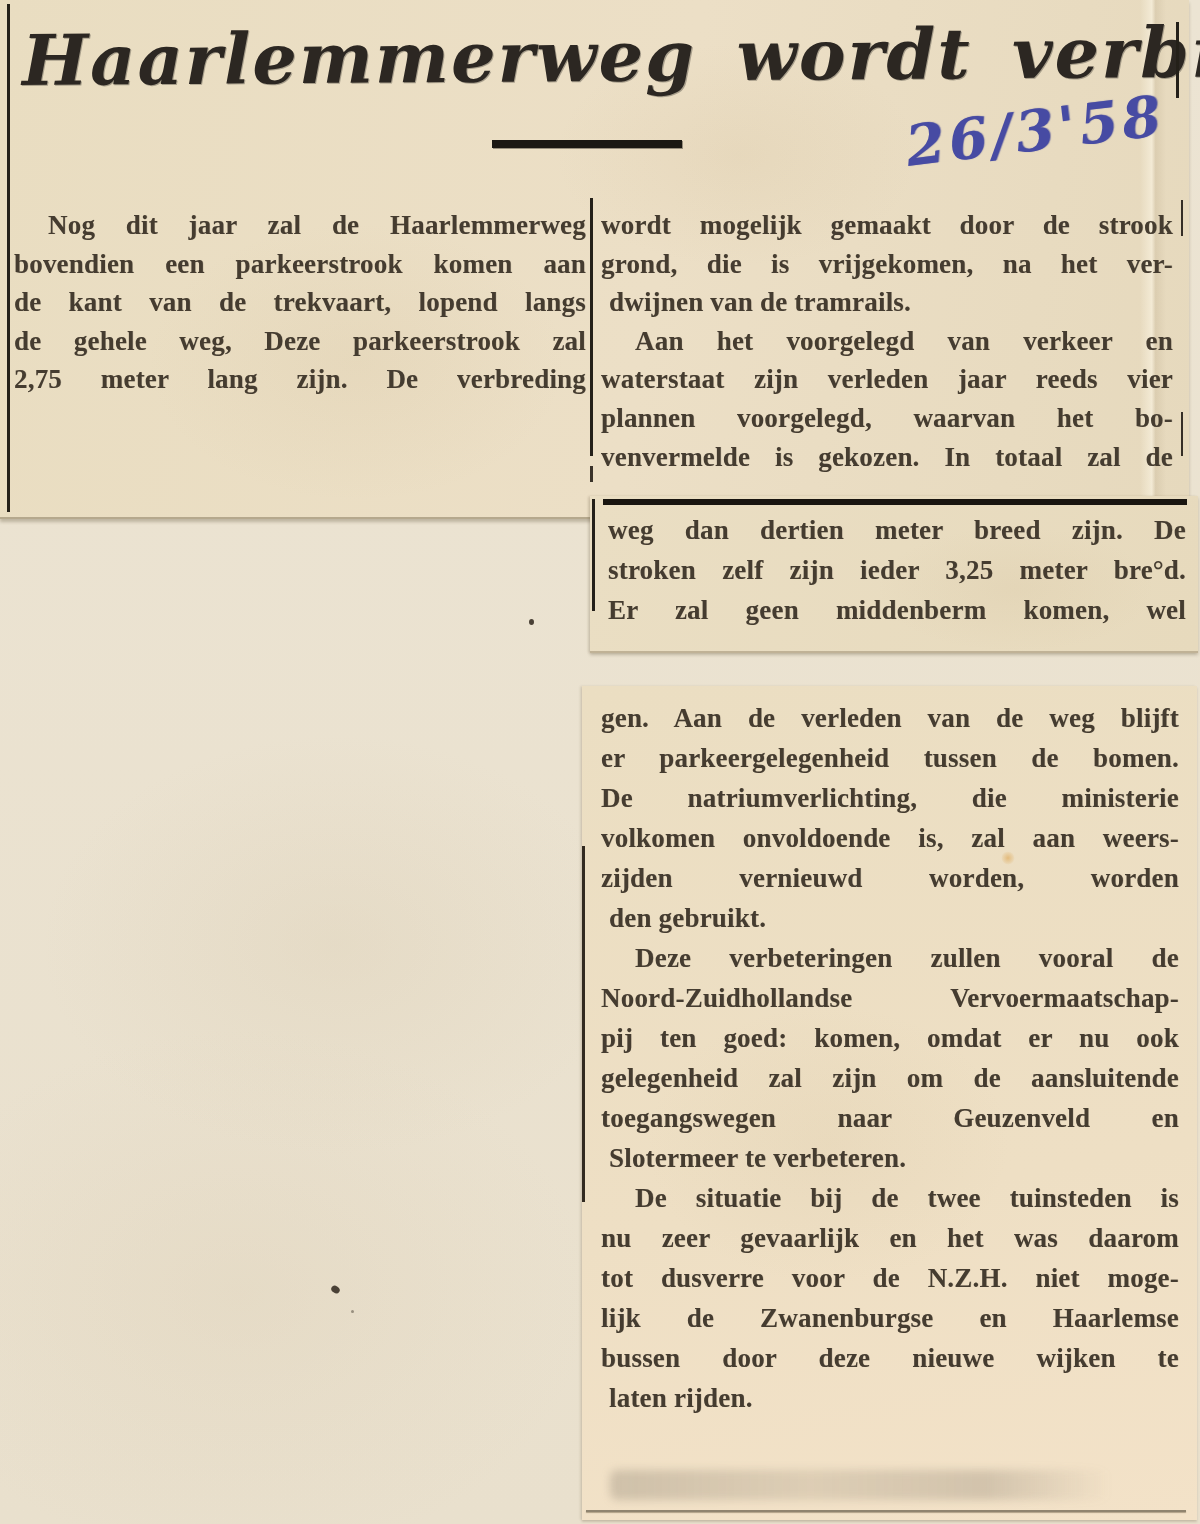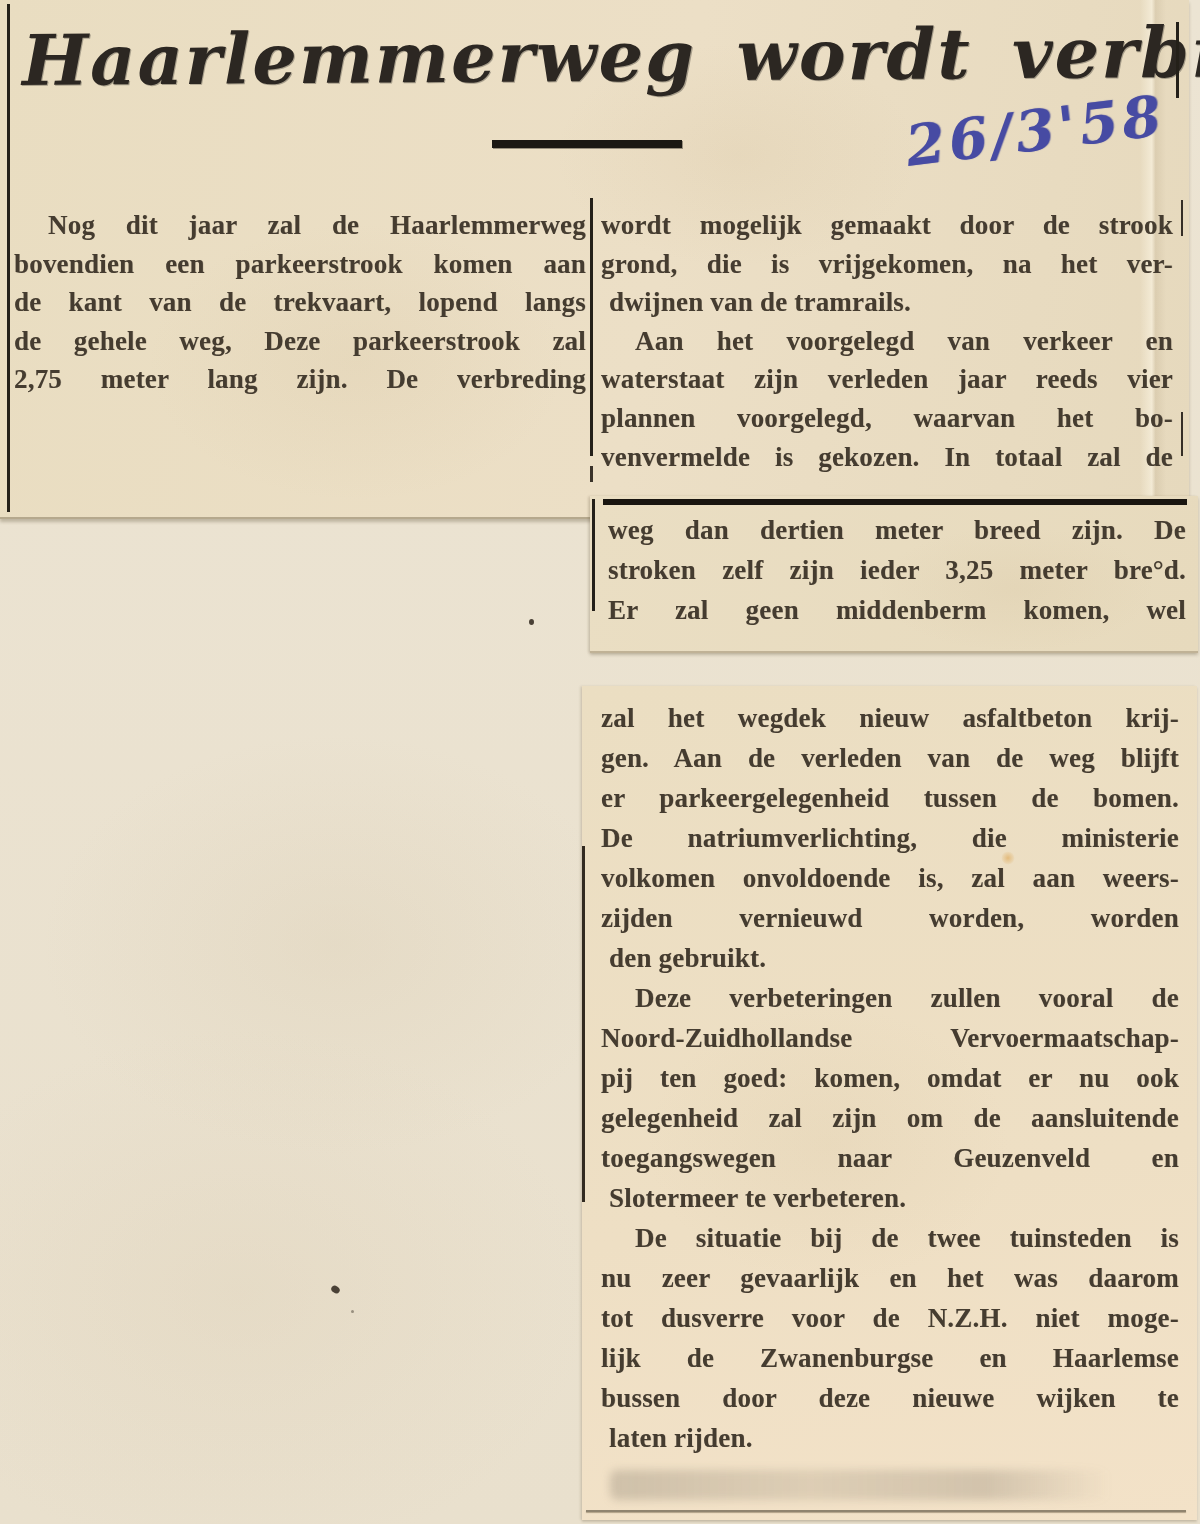--- a/index.html
+++ b/index.html
@@ -142,21 +142,20 @@
     <div class="lines">
         <div class="tline">weg dan dertien meter breed zijn. De</div>
         <div class="tline">stroken zelf zijn ieder 3,25 meter bre°d.</div>
         <div class="tline">Er zal geen middenberm komen, wel</div>
       </div>
   </div>
 
   <div class="clip clip3">
     <div class="clip3-leftrule"></div>
     <div class="lines">
-        <div class="tline">zal het wegdek nieuw asfaltbeton krij-</div>
         <div class="tline">gen. Aan de verleden van de weg blijft</div>
         <div class="tline">er parkeergelegenheid tussen de bomen.</div>
         <div class="tline">De natriumverlichting, die ministerie</div>
         <div class="tline">volkomen onvoldoende is, zal aan weers-</div>
         <div class="tline">zijden vernieuwd worden, worden</div>
         <div class="tline lastline">den gebruikt.</div>
         <div class="tline indent">Deze verbeteringen zullen vooral de</div>
         <div class="tline">Noord-Zuidhollandse Vervoermaatschap-</div>
         <div class="tline">pij ten goed: komen, omdat er nu ook</div>
         <div class="tline">gelegenheid zal zijn om de aansluitende</div>

